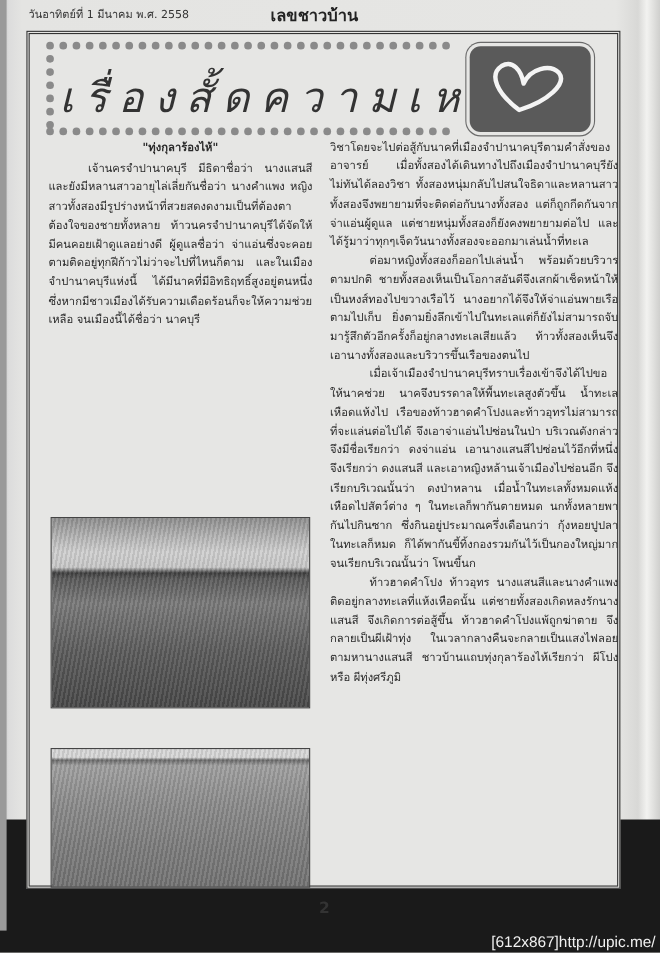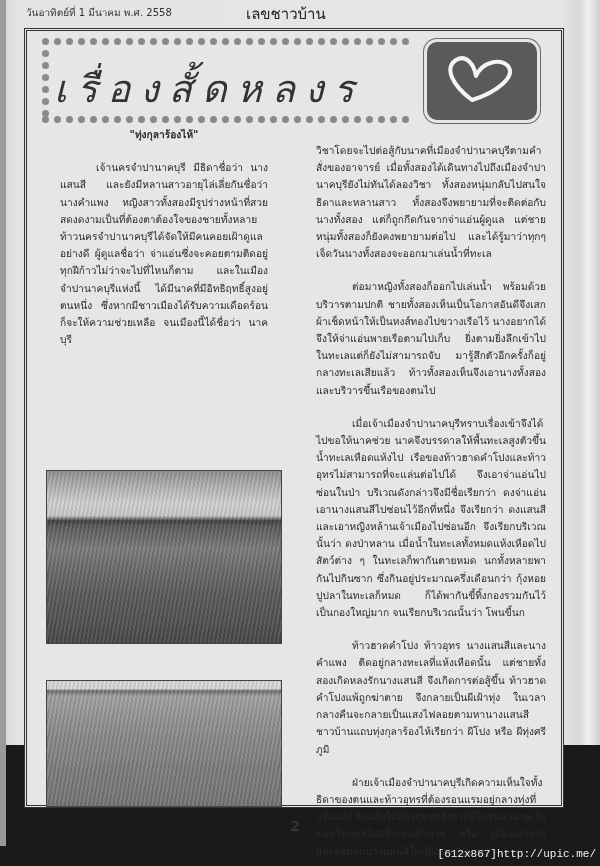--- a/index.html
+++ b/index.html
@@ -11,21 +11,21 @@
     .page {
       position: absolute; left: 0; top: 0; width: 600px; height: 745px;
       background: linear-gradient(90deg, #bdbdbd 0px, #dcdcdc 8px, #e4e4e2 20px, #e6e6e4 560px, #d8d8d6 580px, #f2f2f0 588px, #cfcfcd 600px);
     }
     .edge-left { position: absolute; left: 0; top: 0; width: 6px; height: 846px; background: #9a9a9a; }
     .header-date {
       position: absolute; left: 26px; top: 5px; font-size: 10px; color: #333;
       font-family: "DejaVu Sans", sans-serif;
     }
     .header-paper {
-      position: absolute; left: 246px; top: 2px; font-size: 15px; font-weight: normal; color: #222;
+      position: absolute; left: 246px; top: 2px; font-size: 15px; font-weight: bold; color: #222;
       font-family: "DejaVu Sans", sans-serif; letter-spacing: 0px;
     }
     .frame {
       position: absolute; left: 24px; top: 28px; width: 540px; height: 780px;
       border: 3px double #333; background: #e6e6e4; box-sizing: border-box;
     }
     .banner {
       position: absolute; left: 34px; top: 36px; width: 510px; height: 90px;
     }
     .dotrow {
@@ -43,43 +43,43 @@
       box-shadow: 0 0 0 3px #e6e6e4, 0 0 0 4px #6a6a6a;
     }
     .stamp svg { position: absolute; left: 15px; top: 8px; }
     .col {
       position: absolute; font-size: 10.2px; line-height: 17.2px; color: #2a2a2a;
       font-family: "DejaVu Sans", sans-serif; text-align: justify;
     }
     .col-left { left: 44px; top: 126px; width: 240px; }
     .col-right { left: 300px; top: 126px; width: 262px; }
     .subtitle { text-align: center; font-weight: bold; display: block; margin-bottom: 2px; }
-    .para { display: block; text-indent: 36px; margin: 16px; }
+    .para { display: block; text-indent: 36px; margin: 0; }
     .photo {
       position: absolute; left: 46px; width: 234px; border: 1px solid #444;
       overflow: hidden;
     }
     .photo1 { top: 470px; height: 172px;
       background:
         linear-gradient(180deg, #8f8f8f 0%, #b5b5b5 10%, #d0d0d0 18%, #c8c8c8 26%, #3e3e3e 29%, #5a5a5a 32%, #7a7a7a 45%, #5c5c5c 70%, #484848 100%);
     }
     .photo2 { top: 680px; height: 125px;
       background:
         linear-gradient(180deg, #d7d7d7 0%, #d7d7d7 6%, #6a6a6a 8%, #a0a0a0 12%, #8c8c8c 40%, #7d7d7d 70%, #727272 100%);
     }
     .photo .texture {
       position: absolute; inset: 0;
       background: repeating-linear-gradient(100deg, rgba(255,255,255,0.08) 0 2px, rgba(0,0,0,0.08) 2px 4px);
     }
     .page-number {
       position: absolute; left: 290px; top: 818px; font-size: 14px; font-weight: bold; color: #333;
     }
     .watermark {
-      position: absolute; right: 4px; top: 848px; font-size: 11px; color: #f0f0f0;
-      font-family: Liberation Mono, monospace;
+      position: absolute; right: 4px; top: 848px; font-size: 14px; color: #f0f0f0;
+      font-family: Liberation Sans, sans-serif;
     }
   </style>
 </head>
 <body>
 
 <div class="page">
   <div class="edge-left"></div>
 
   <div class="header-date">วันอาทิตย์ที่ 1 มีนาคม พ.ศ. 2558</div>
   <div class="header-paper">เลขชาวบ้าน</div>
@@ -154,21 +154,21 @@
         <span class="dot"></span>
         <span class="dot"></span>
         <span class="dot"></span>
         <span class="dot"></span>
         <span class="dot"></span>
         <span class="dot"></span>
         <span class="dot"></span>
         <span class="dot"></span>
         <span class="dot"></span>
     </div>
-    <div class="banner-title">เรื่องสั้ดหลงร</div>
+    <div class="banner-title">เรื่องสั้ดความเห</div>
     <div class="stamp">
       <svg width="80" height="62" viewBox="0 0 80 62">
         <path d="M30 50 C 10 35, 2 18, 14 10 C 24 4, 32 14, 34 26 C 40 12, 58 8, 66 16 C 74 26, 56 42, 30 50 Z" fill="none" stroke="#f4f4f4" stroke-width="4" stroke-linecap="round" stroke-linejoin="round"></path>
       </svg>
     </div>
   </div>
 
   <div class="col col-left">
     <span class="subtitle">"ทุ่งกุลาร้องไห้"</span>
     <p class="para">เจ้านครจำปานาคบุรี มีธิดาชื่อว่า นางแสนสี และยังมีหลานสาวอายุไล่เลี่ยกันชื่อว่า นางคำแพง หญิงสาวทั้งสองมีรูปร่างหน้าที่สวยสดงดงามเป็นที่ต้องตาต้องใจของชายทั้งหลาย ท้าวนครจำปานาคบุรีได้จัดให้มีคนคอยเฝ้าดูแลอย่างดี ผู้ดูแลชื่อว่า จ่าแอ่นซึ่งจะคอยตามติดอยู่ทุกฝีก้าวไม่ว่าจะไปที่ไหนก็ตาม และในเมืองจำปานาคบุรีแห่งนี้ ได้มีนาคที่มีอิทธิฤทธิ์สูงอยู่ตนหนึ่ง ซึ่งหากมีชาวเมืองได้รับความเดือดร้อนก็จะให้ความช่วยเหลือ จนเมืองนี้ได้ชื่อว่า นาคบุรี</p>
@@ -179,19 +179,18 @@
   </div>
   <div class="photo photo2">
     <div class="texture"></div>
   </div>
 
   <div class="col col-right">
     <p class="para" style="text-indent:0;">วิชาโดยจะไปต่อสู้กับนาคที่เมืองจำปานาคบุรีตามคำสั่งของอาจารย์ เมื่อทั้งสองได้เดินทางไปถึงเมืองจำปานาคบุรียังไม่ทันได้ลองวิชา ทั้งสองหนุ่มกลับไปสนใจธิดาและหลานสาว ทั้งสองจึงพยายามที่จะติดต่อกับนางทั้งสอง แต่ก็ถูกกีดกันจากจ่าแอ่นผู้ดูแล แต่ชายหนุ่มทั้งสองก็ยังคงพยายามต่อไป และได้รู้มาว่าทุกๆเจ็ดวันนางทั้งสองจะออกมาเล่นน้ำที่ทะเล</p>
     <p class="para">ต่อมาหญิงทั้งสองก็ออกไปเล่นน้ำ พร้อมด้วยบริวารตามปกติ ชายทั้งสองเห็นเป็นโอกาสอันดีจึงเสกผ้าเช็ดหน้าให้เป็นหงส์ทองไปขวางเรือไว้ นางอยากได้จึงให้จ่าแอ่นพายเรือตามไปเก็บ ยิ่งตามยิ่งลึกเข้าไปในทะเลแต่ก็ยังไม่สามารถจับ มารู้สึกตัวอีกครั้งก็อยู่กลางทะเลเสียแล้ว ท้าวทั้งสองเห็นจึงเอานางทั้งสองและบริวารขึ้นเรือของตนไป</p>
     <p class="para">เมื่อเจ้าเมืองจำปานาคบุรีทราบเรื่องเข้าจึงได้ไปขอให้นาคช่วย นาคจึงบรรดาลให้พื้นทะเลสูงตัวขึ้น น้ำทะเลเหือดแห้งไป เรือของท้าวฮาดคำโปงและท้าวอุทรไม่สามารถที่จะแล่นต่อไปได้ จึงเอาจ่าแอ่นไปซ่อนในป่า บริเวณดังกล่าวจึงมีชื่อเรียกว่า ดงจ่าแอ่น เอานางแสนสีไปซ่อนไว้อีกที่หนึ่ง จึงเรียกว่า ดงแสนสี และเอาหญิงหล้านเจ้าเมืองไปซ่อนอีก จึงเรียกบริเวณนั้นว่า ดงป่าหลาน เมื่อน้ำในทะเลทั้งหมดแห้งเหือดไปสัตว์ต่าง ๆ ในทะเลก็พากันตายหมด นกทั้งหลายพากันไปกินซาก ซึ่งกินอยู่ประมาณครึ่งเดือนกว่า กุ้งหอยปูปลาในทะเลก็หมด ก็ได้พากันขี้ทิ้งกองรวมกันไว้เป็นกองใหญ่มาก จนเรียกบริเวณนั้นว่า โพนขี้นก</p>
     <p class="para">ท้าวฮาดคำโปง ท้าวอุทร นางแสนสีและนางคำแพง ติดอยู่กลางทะเลที่แห้งเหือดนั้น แต่ชายทั้งสองเกิดหลงรักนางแสนสี จึงเกิดการต่อสู้ขึ้น ท้าวฮาดคำโปงแพ้ถูกฆ่าตาย จึงกลายเป็นผีเฝ้าทุ่ง ในเวลากลางคืนจะกลายเป็นแสงไฟลอยตามหานางแสนสี ชาวบ้านแถบทุ่งกุลาร้องไห้เรียกว่า ผีโปง หรือ ผีทุ่งศรีภูมิ</p>
-    <p class="para">ฝ่ายเจ้าเมืองจำปานาคบุรีเกิดความเห็นใจทั้งธิดาของตนและท้าวอุทรที่ต้องรอนแรมอยู่กลางทุ่งที่แห้งแล้ง จึงอภัยให้ท้าวอุทรหลังจากที่โกรธมานาน จึงมอบไพล่พลไปสร้างดงเท้าสาร หรือ เมืองเท้าสาร และยอมยกนางแสนสีให้เป็นมเหสีของท้าวอุทร☆</p>
   </div>
 
   <div class="page-number">2</div>
 </div>
 
 <div class="watermark">[612x867]http://upic.me/</div>
 
 </body></html>

